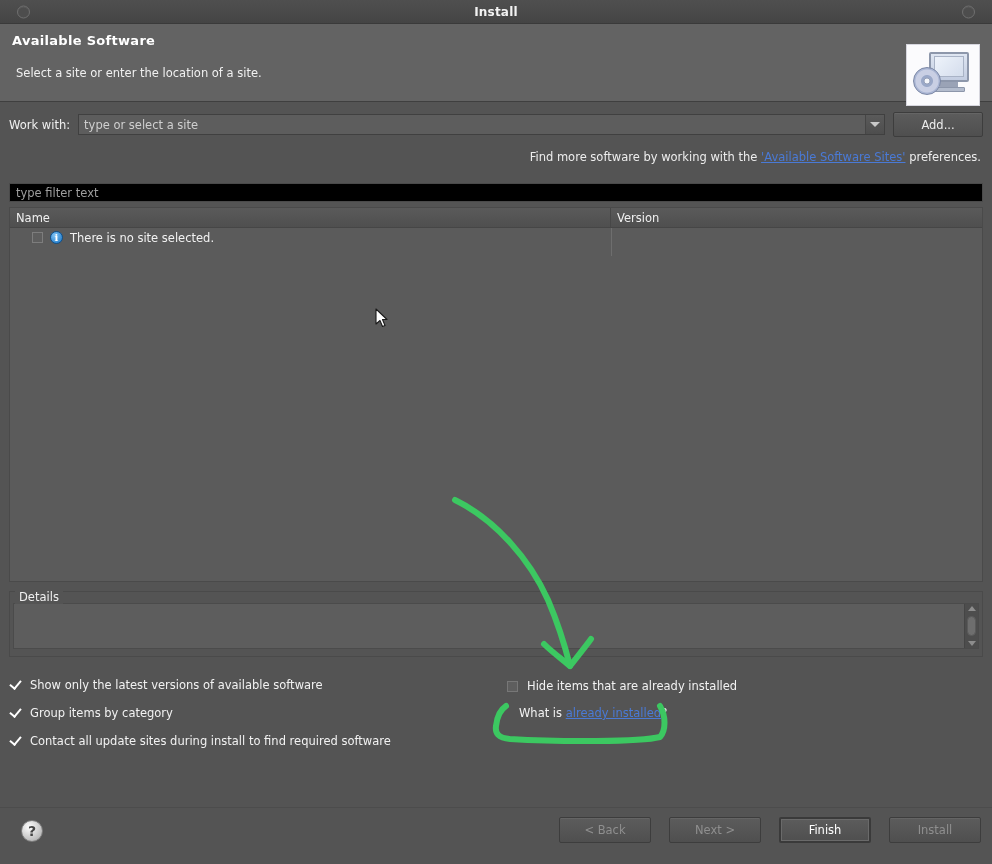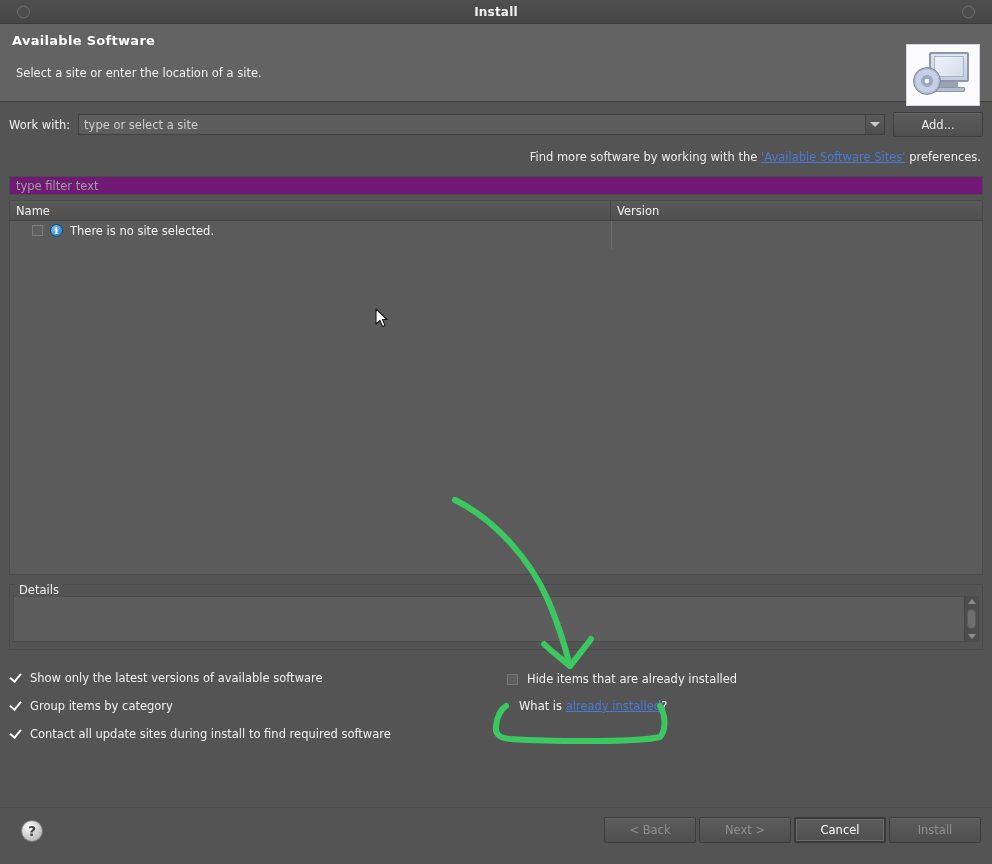--- a/index.html
+++ b/index.html
@@ -244,23 +244,23 @@
     margin-top: 13px;
     padding-right: 2px;
   }
   .link {
     color: #4a7ad6;
     text-decoration: underline;
     cursor: pointer;
   }
 
   .filter-box {
-    margin-top: 12px;
+    margin-top: 19px;
     height: 19px;
-    background: #701a75;
+    background: #000000;
     border: 1px solid #4a4a4a;
     box-sizing: border-box;
     display: flex;
     align-items: center;
     padding-left: 6px;
     font-size: 11.5px;
     color: #9e9e9e;
   }
 
   
@@ -478,21 +478,21 @@
     line-height: 20px;
     font-size: 14px;
     font-weight: bold;
     color: #444;
   }
   .footer-buttons {
     position: absolute;
     right: 11px;
     top: 9px;
     display: flex;
-    gap: 3px;
+    gap: 18px;
   }
   .btn-nav {
     width: 92px;
     height: 26px;
   }
   .btn-nav.disabled {
     color: #8f8f8f;
   }
   .btn-nav.default {
     border: 2px solid #3a3a3a;
@@ -651,21 +651,21 @@
       </div>
     </div>
 
   </div>
 
   <div class="footer">
     <div class="help-btn"></div>
     <div class="footer-buttons">
       <button class="btn btn-nav disabled">&lt; Back</button>
       <button class="btn btn-nav disabled">Next &gt;</button>
-      <button class="btn btn-nav default">Cancel</button>
+      <button class="btn btn-nav default">Finish</button>
       <button class="btn btn-nav disabled">Install</button>
     </div>
   </div>
 </div>
 
 <svg class="annot" viewBox="0 0 992 864">
   <g fill="none" stroke="#3cc861" stroke-width="6" stroke-linecap="round" stroke-linejoin="round">
     <path d="M455,500 C496,520 530,560 548,600 C560,628 566,650 570,666"></path>
     <path d="M544,644 C552,652 563,660 570,666 C577,657 586,646 591,639"></path>
     <path d="M660,706 C666,716 666,730 660,737 C640,742 560,742 510,739 C498,738 495,733 496,726 C497,716 500,710 506,706"></path>

